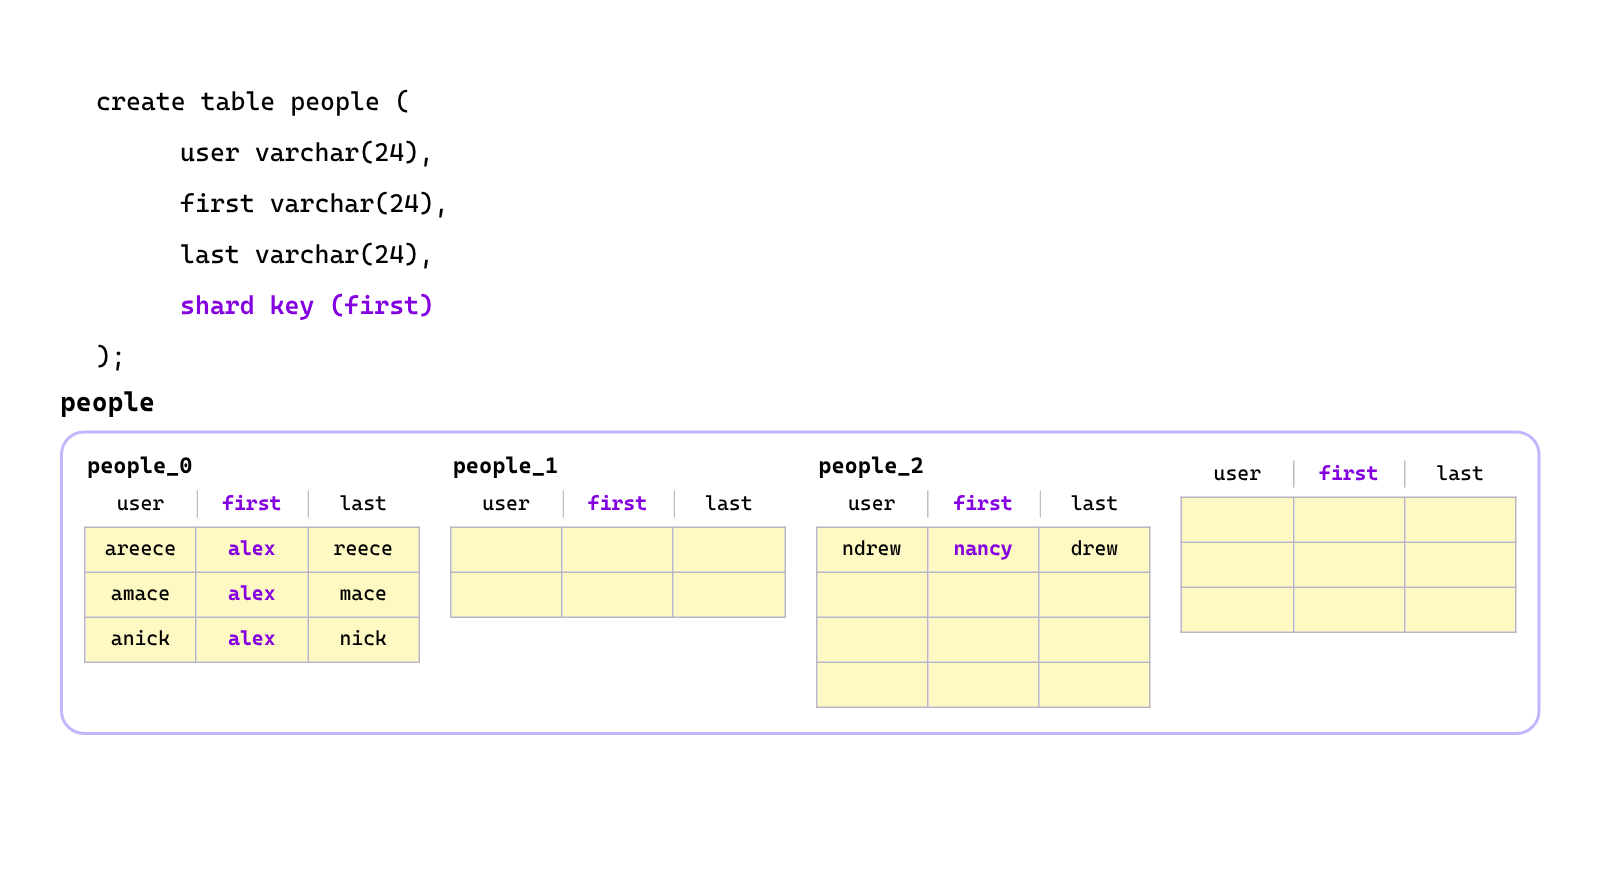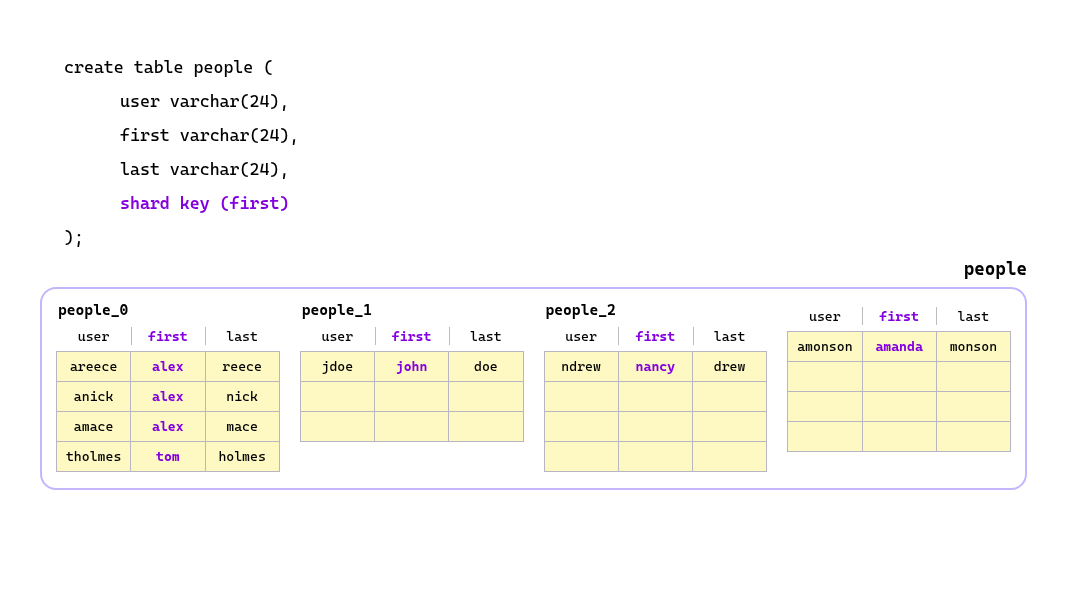--- a/index.html
+++ b/index.html
@@ -13,21 +13,21 @@
   }
   .code {
     font-size: 17px;
     line-height: 2.0;
     white-space: pre;
     margin-left: 24px;
   }
   .code .indent { padding-left: 56px; display: inline-block; }
   .code .hl { color: #8400e0; font-weight: 600; }
   .diagram-title {
-    text-align: right;
+    text-align: left;
     font-size: 18px;
     font-weight: 700;
     margin: 4px 0 8px 0;
   }
   .diagram-box {
     border: 2px solid #c4b5fd;
     border-radius: 16px;
     padding: 12px 14px 16px 14px;
     display: flex;
     gap: 20px;
@@ -98,53 +98,43 @@
             <th>last</th>
           </tr>
         </thead>
         <tbody>
           <tr>
             <td>areece</td>
             <td class="shard-col">alex</td>
             <td>reece</td>
           </tr>
           <tr>
+            <td>amace</td>
+            <td class="shard-col">alex</td>
+            <td>mace</td>
+          </tr>
+          <tr>
             <td>anick</td>
             <td class="shard-col">alex</td>
             <td>nick</td>
           </tr>
-          <tr>
-            <td>amace</td>
-            <td class="shard-col">alex</td>
-            <td>mace</td>
-          </tr>
-          <tr>
-            <td>tholmes</td>
-            <td class="shard-col">tom</td>
-            <td>holmes</td>
-          </tr>
         </tbody>
       </table>
     </div>
     <div class="shard">
       <div class="shard-title">people_1</div>
       <table class="data">
         <thead>
           <tr>
             <th>user</th>
             <th class="shard-col">first</th>
             <th>last</th>
           </tr>
         </thead>
         <tbody>
-          <tr>
-            <td>jdoe</td>
-            <td class="shard-col">john</td>
-            <td>doe</td>
-          </tr>
           <tr>
             <td>&nbsp;</td>
             <td class="shard-col">&nbsp;</td>
             <td>&nbsp;</td>
           </tr>
           <tr>
             <td>&nbsp;</td>
             <td class="shard-col">&nbsp;</td>
             <td>&nbsp;</td>
           </tr>
@@ -189,25 +179,20 @@
       <table class="data">
         <thead>
           <tr>
             <th>user</th>
             <th class="shard-col">first</th>
             <th>last</th>
           </tr>
         </thead>
         <tbody>
           <tr>
-            <td>amonson</td>
-            <td class="shard-col">amanda</td>
-            <td>monson</td>
-          </tr>
-          <tr>
             <td>&nbsp;</td>
             <td class="shard-col">&nbsp;</td>
             <td>&nbsp;</td>
           </tr>
           <tr>
             <td>&nbsp;</td>
             <td class="shard-col">&nbsp;</td>
             <td>&nbsp;</td>
           </tr>
           <tr>

